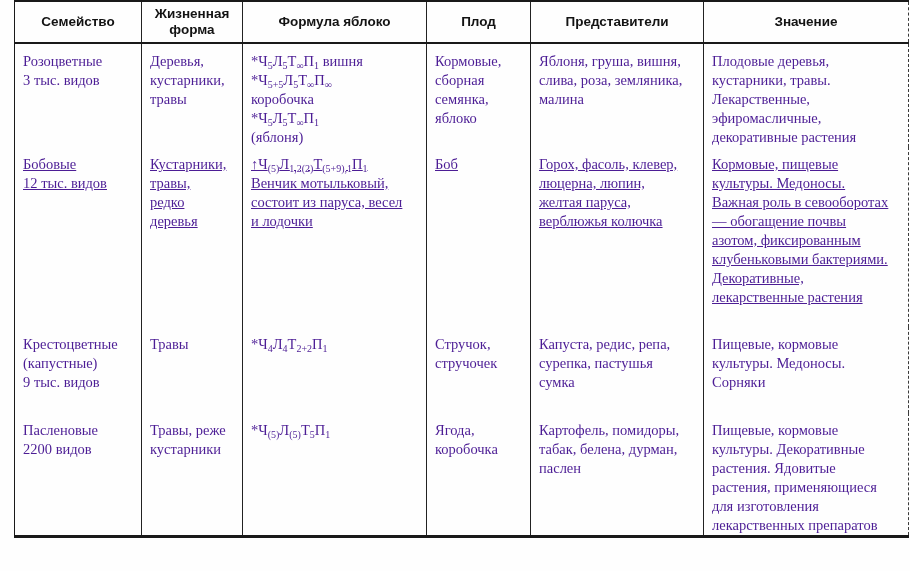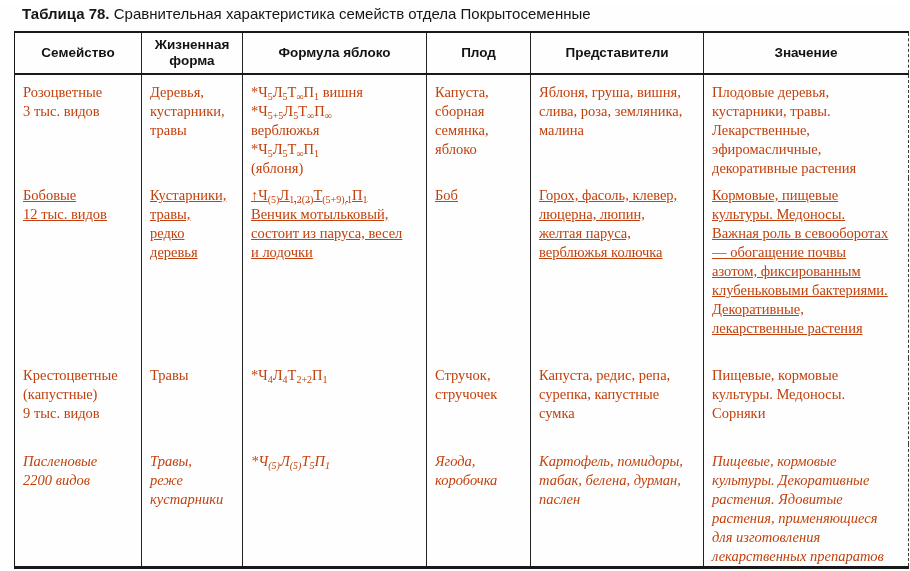--- a/index.html
+++ b/index.html
@@ -49,44 +49,40 @@
     border-bottom: 2px solid #191919;
     color: #131313;
   }
   th + th, td + td { border-left: 1px solid #222; }
   td {
     font-family: "Liberation Serif", "DejaVu Serif", serif;
     font-size: 14.5px;
     line-height: 19px;
     vertical-align: top;
     padding: 8px 14px 0 8px;
-    color: #c2410c;
+    color: #4c1d95;
   }
   tr.row-1 td { height: 104px; }
   tr.row-2 td { height: 180px; text-decoration: underline; }
   tr.row-3 td { height: 86px; }
-  tr.row-4 td { height: 120px; font-style: italic; }
+  tr.row-4 td { height: 120px; }
   .f-line { white-space: normal; }
   sub {
     font-size: 10px;
     line-height: 0;
     vertical-align: baseline;
     position: relative;
     top: 3px;
   }
 </style>
 </head>
 <body>
 
 <div class="page">
 
-  <div class="caption">
-    <span class="cap-label">Таблица 78.</span>
-    <span>Сравнительная характеристика семейств отдела Покрытосеменные</span>
-  </div>
 
   <table class="data-table">
     <colgroup>
       <col style="width:127px">
         <col style="width:101px">
         <col style="width:184px">
       <col style="width:104px">
         <col style="width:173px">
         <col style="width:205px">
     </colgroup>
@@ -103,25 +99,25 @@
     <tbody>
       <tr class="row-1">
         <td>
           <div>Розоцветные</div>
           <div>3 тыс. видов</div>
         </td>
         <td>Деревья, кустарники, травы</td>
         <td>
             <div class="f-line">*Ч<sub>5</sub>Л<sub>5</sub>Т<sub>∞</sub>П<sub>1</sub> вишня</div>
             <div class="f-line">*Ч<sub>5+5</sub>Л<sub>5</sub>Т<sub>∞</sub>П<sub>∞</sub></div>
-            <div class="f-line">верблюжья</div>
+            <div class="f-line">коробочка</div>
             <div class="f-line">*Ч<sub>5</sub>Л<sub>5</sub>Т<sub>∞</sub>П<sub>1</sub></div>
             <div class="f-line">(яблоня)</div>
           </td>
-        <td>Капуста, сборная семянка, яблоко</td>
+        <td>Кормовые, сборная семянка, яблоко</td>
         <td>Яблоня, груша, вишня, слива, роза, земляника, малина</td>
         <td>Плодовые деревья, кустарники, травы. Лекарственные, эфиромасличные, декоративные растения</td>
       </tr>
       <tr class="row-2">
         <td>
           <div>Бобовые</div>
           <div>12 тыс. видов</div>
         </td>
         <td>Кустарники, травы, редко деревья</td>
         <td>
@@ -135,21 +131,21 @@
       <tr class="row-3">
         <td>
           <div>Крестоцветные (капустные)</div>
           <div>9 тыс. видов</div>
         </td>
         <td>Травы</td>
         <td>
             <div class="f-line">*Ч<sub>4</sub>Л<sub>4</sub>Т<sub>2+2</sub>П<sub>1</sub></div>
           </td>
         <td>Стручок, стручочек</td>
-        <td>Капуста, редис, репа, сурепка, капустные сумка</td>
+        <td>Капуста, редис, репа, сурепка, пастушья сумка</td>
         <td>Пищевые, кормовые культуры. Медоносы. Сорняки</td>
       </tr>
       <tr class="row-4">
         <td>
           <div>Пасленовые</div>
           <div>2200 видов</div>
         </td>
         <td>Травы, реже кустарники</td>
         <td>
             <div class="f-line">*Ч<sub>(5)</sub>Л<sub>(5)</sub>Т<sub>5</sub>П<sub>1</sub></div>

